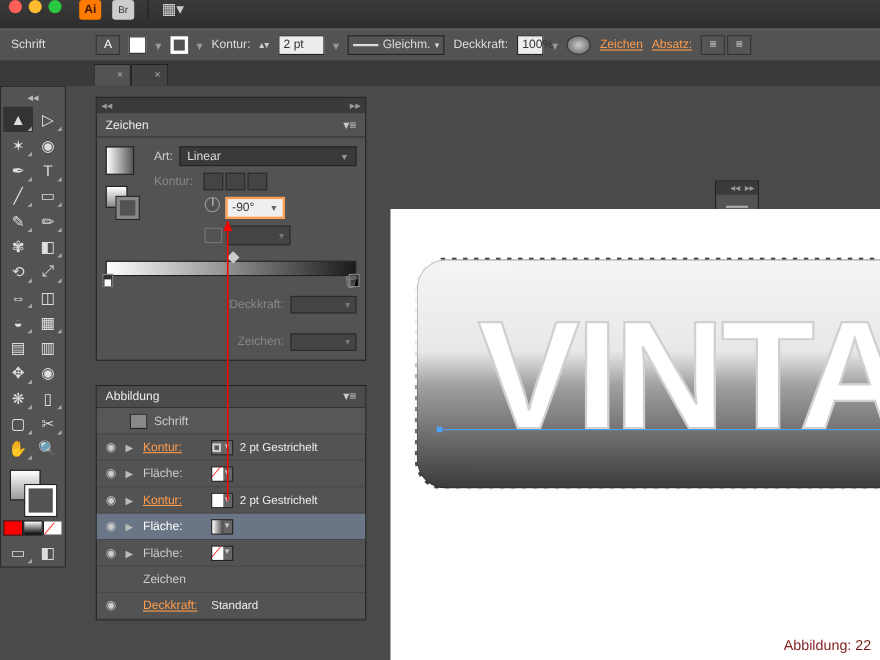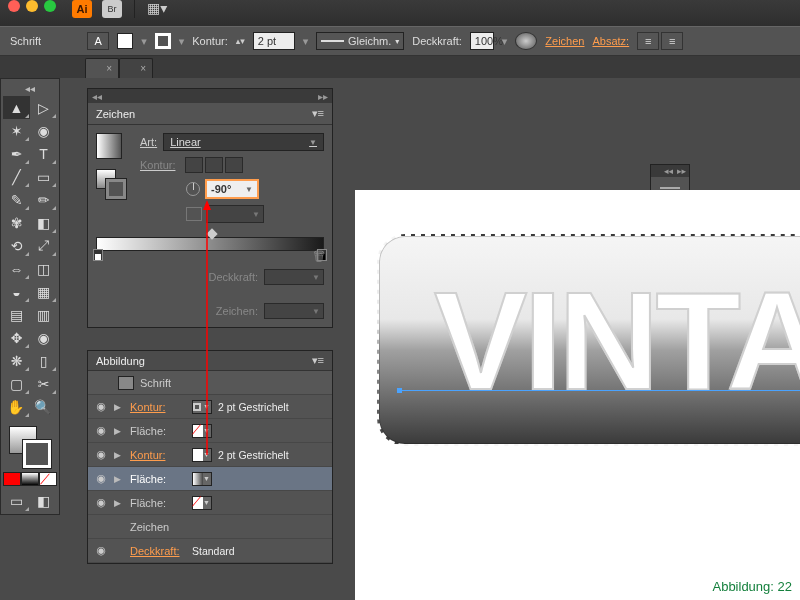--- a/index.html
+++ b/index.html
@@ -46,49 +46,49 @@
 .artboard { position:absolute; left:20px; top:112px; right:0; bottom:0; background:#fff;}
 .pill { position:absolute; left:22px; top:44px; width:580px; height:212px; border-radius:28px;
   background:linear-gradient(#f5f5f5 0%, #e8e8e8 40%, #a0a0a0 55%, #3a3a3a 100%);
   border:2px dashed #fff; box-shadow: inset 0 0 0 1px rgba(0,0,0,.2);}
 .vintage { position:absolute; left:55px; top:24px; font-size:140px; font-weight:bold; letter-spacing:-4px; font-family: Arial, sans-serif;
   color:#e0e0e0; -webkit-text-stroke:2px #d0d0d0; text-shadow:0 1px 0 #fff;}
 .vintage span { background:linear-gradient(#fff,#bdbdbd 60%,#888); -webkit-background-clip:text; background-clip:text; color:transparent;}
 .selline { position:absolute; left:18px; right:0; top:154px; height:1px; background:#4aa3ff;}
 .selline::before, .selline::after { content:""; position:absolute; width:5px; height:5px; background:#4aa3ff; top:-2px;}
 .selline::before{left:0;} .selline::after{right:0;}
-.figlabel { position:absolute; right:8px; bottom:6px; color:#15803d; font-size:13px; }
+.figlabel { position:absolute; right:8px; bottom:6px; color:#7f1d1d; font-size:13px; }
 
 
 .dock { position:absolute; right:110px; top:86px; width:40px; background:#535353; border:1px solid #222;}
 .dock .hdr { height:12px; background:#3a3a3a; display:flex; justify-content:flex-end; align-items:center; gap:4px; padding:0 3px;}
 .dock .hdr span { color:#999; font-size:9px;}
 .dock .lines { padding:7px 9px;}
 .dock .lines div { height:2px; background:#aaa; margin:3px 0;}
 
 
 .panel { position:absolute; left:87px; top:88px; width:246px; background:#535353; border:1px solid #222; font-size:11px; color:#ccc;}
 .panel-hdr { height:14px; background:#3a3a3a; display:flex; align-items:center; justify-content:space-between; padding:0 4px;}
 .panel-hdr .dd { color:#999; font-size:10px;}
 .panel-tab { height:22px; display:flex; align-items:center; padding:0 8px; border-bottom:1px solid #333; justify-content:space-between;}
 .panel-tab .title { color:#eee;}
 .panel-tab .menu { color:#ccc; font-size:11px;}
 .panel-body { padding:8px;}
 .grad-preview-row { display:flex; align-items:flex-start; gap:10px;}
 .grad-sw { width:26px; height:26px; background:linear-gradient(90deg,#fff,#555); border:1px solid #222;}
-.art-row { display:flex; align-items:center; gap:6px; margin-bottom:6px;text-decoration:underline;}
+.art-row { display:flex; align-items:center; gap:6px; margin-bottom:6px;}
 .sel { background:#3a3a3a; border:1px solid #222; height:18px; padding:0 6px; color:#ddd; display:flex; align-items:center; justify-content:space-between; font-size:11px;}
 .sel .arr { font-size:8px; color:#999;}
 .dim { color:#888;}
 .kontur-icons { display:flex; gap:2px; margin-left:4px;}
 .kontur-icons div { width:18px; height:16px; background:#444; border:1px solid #2a2a2a;}
 .fillstroke2 { position:relative; width:34px; height:34px;}
 .fillstroke2 .f { position:absolute; left:0; top:0; width:20px; height:20px; background:linear-gradient(#fff,#888); border:1px solid #222;}
 .fillstroke2 .s { position:absolute; left:10px; top:10px; width:20px; height:20px; background:#535353; border:3px solid #888; box-shadow:0 0 0 1px #222;}
-.angle-row { display:flex; align-items:center; gap:5px; margin:6px 0 0 46px;font-weight:bold;}
+.angle-row { display:flex; gap:5px; margin:6px 0 0 46px;}
 .angle-ico { width:14px; height:14px; border:1px solid #999; border-radius:50%; position:relative;}
 .angle-ico::after{content:"";position:absolute;left:6px;top:0;width:1px;height:7px;background:#ccc;}
 .angle-field { width:54px; height:20px; background:#efefef; border:2px solid #ff9d4d; display:flex; align-items:center; padding:0 4px; color:#333; font-size:11px; justify-content:space-between;}
 .angle-field .arr { font-size:8px; color:#666;}
 .ar-row { display:flex; align-items:center; gap:4px; margin:6px 0 0 46px;}
 .ar-ico { width:16px; height:14px; border:1px solid #777; position:relative;}
 .ar-field { width:58px; height:18px; background:#444; border:1px solid #2a2a2a; display:flex; justify-content:flex-end; align-items:center; padding-right:3px;}
 .grad-bar-wrap { margin-top:14px; position:relative;}
 .grad-bar { height:14px; background:linear-gradient(90deg,#fff,#1a1a1a); border:1px solid #222;}
 .dia { position:absolute; top:-7px; width:8px; height:8px; background:#ccc; transform:rotate(45deg);}

